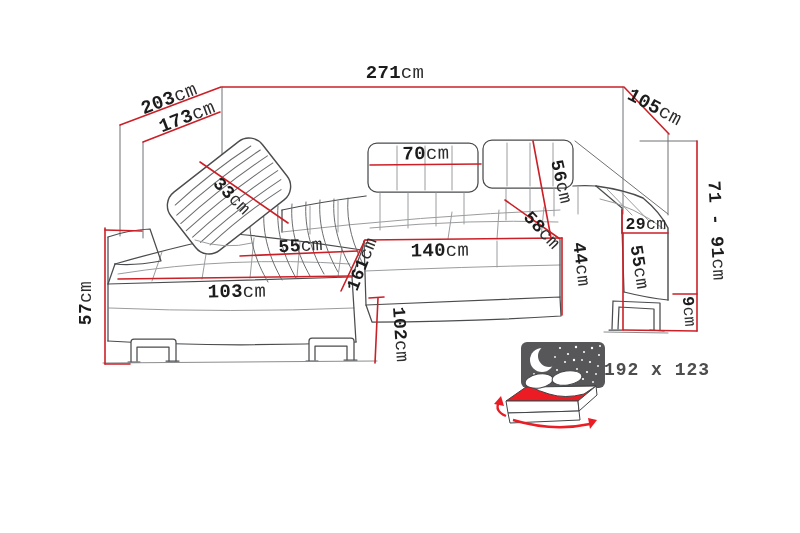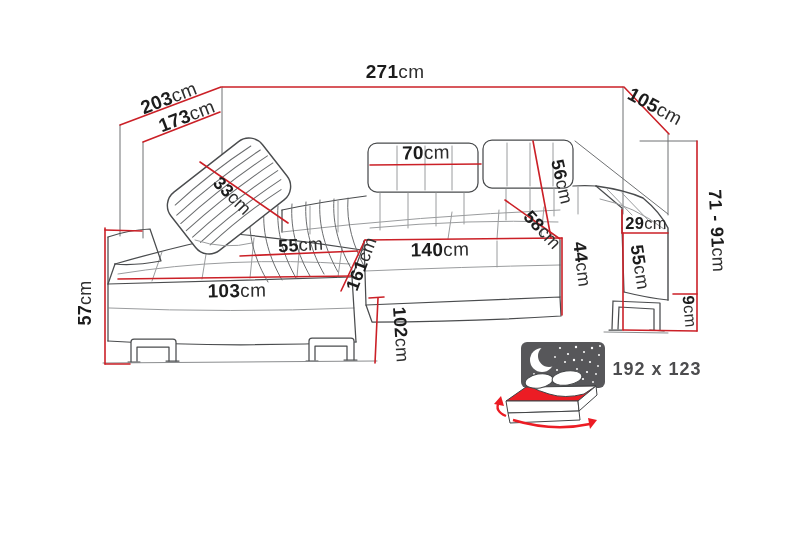--- a/index.html
+++ b/index.html
@@ -1,17 +1,17 @@
 <!DOCTYPE html>
 <html><head>
 <meta charset="utf-8">
 <style>
   html,body{margin:0;padding:0;background:#ffffff;}
   .stage{position:relative;width:800px;height:533px;background:#ffffff;overflow:hidden;
-         font-family:Liberation Sans, sans-serif;}
+         font-family:Liberation Mono, monospace;}
   svg text{fill:#1c1c1c;}
   .dim{font-size:18px;letter-spacing:.3px;}
   .dim-lg{font-size:19px;}
   .dim-sm{font-size:16.5px;}
   .v{font-weight:700;}
   .u{font-weight:400;fill:#2e2e2e;}
   .bed-size{font-size:18px;font-weight:700;fill:#4d4d4f;letter-spacing:1px;}
 </style>
 </head>
 <body>

